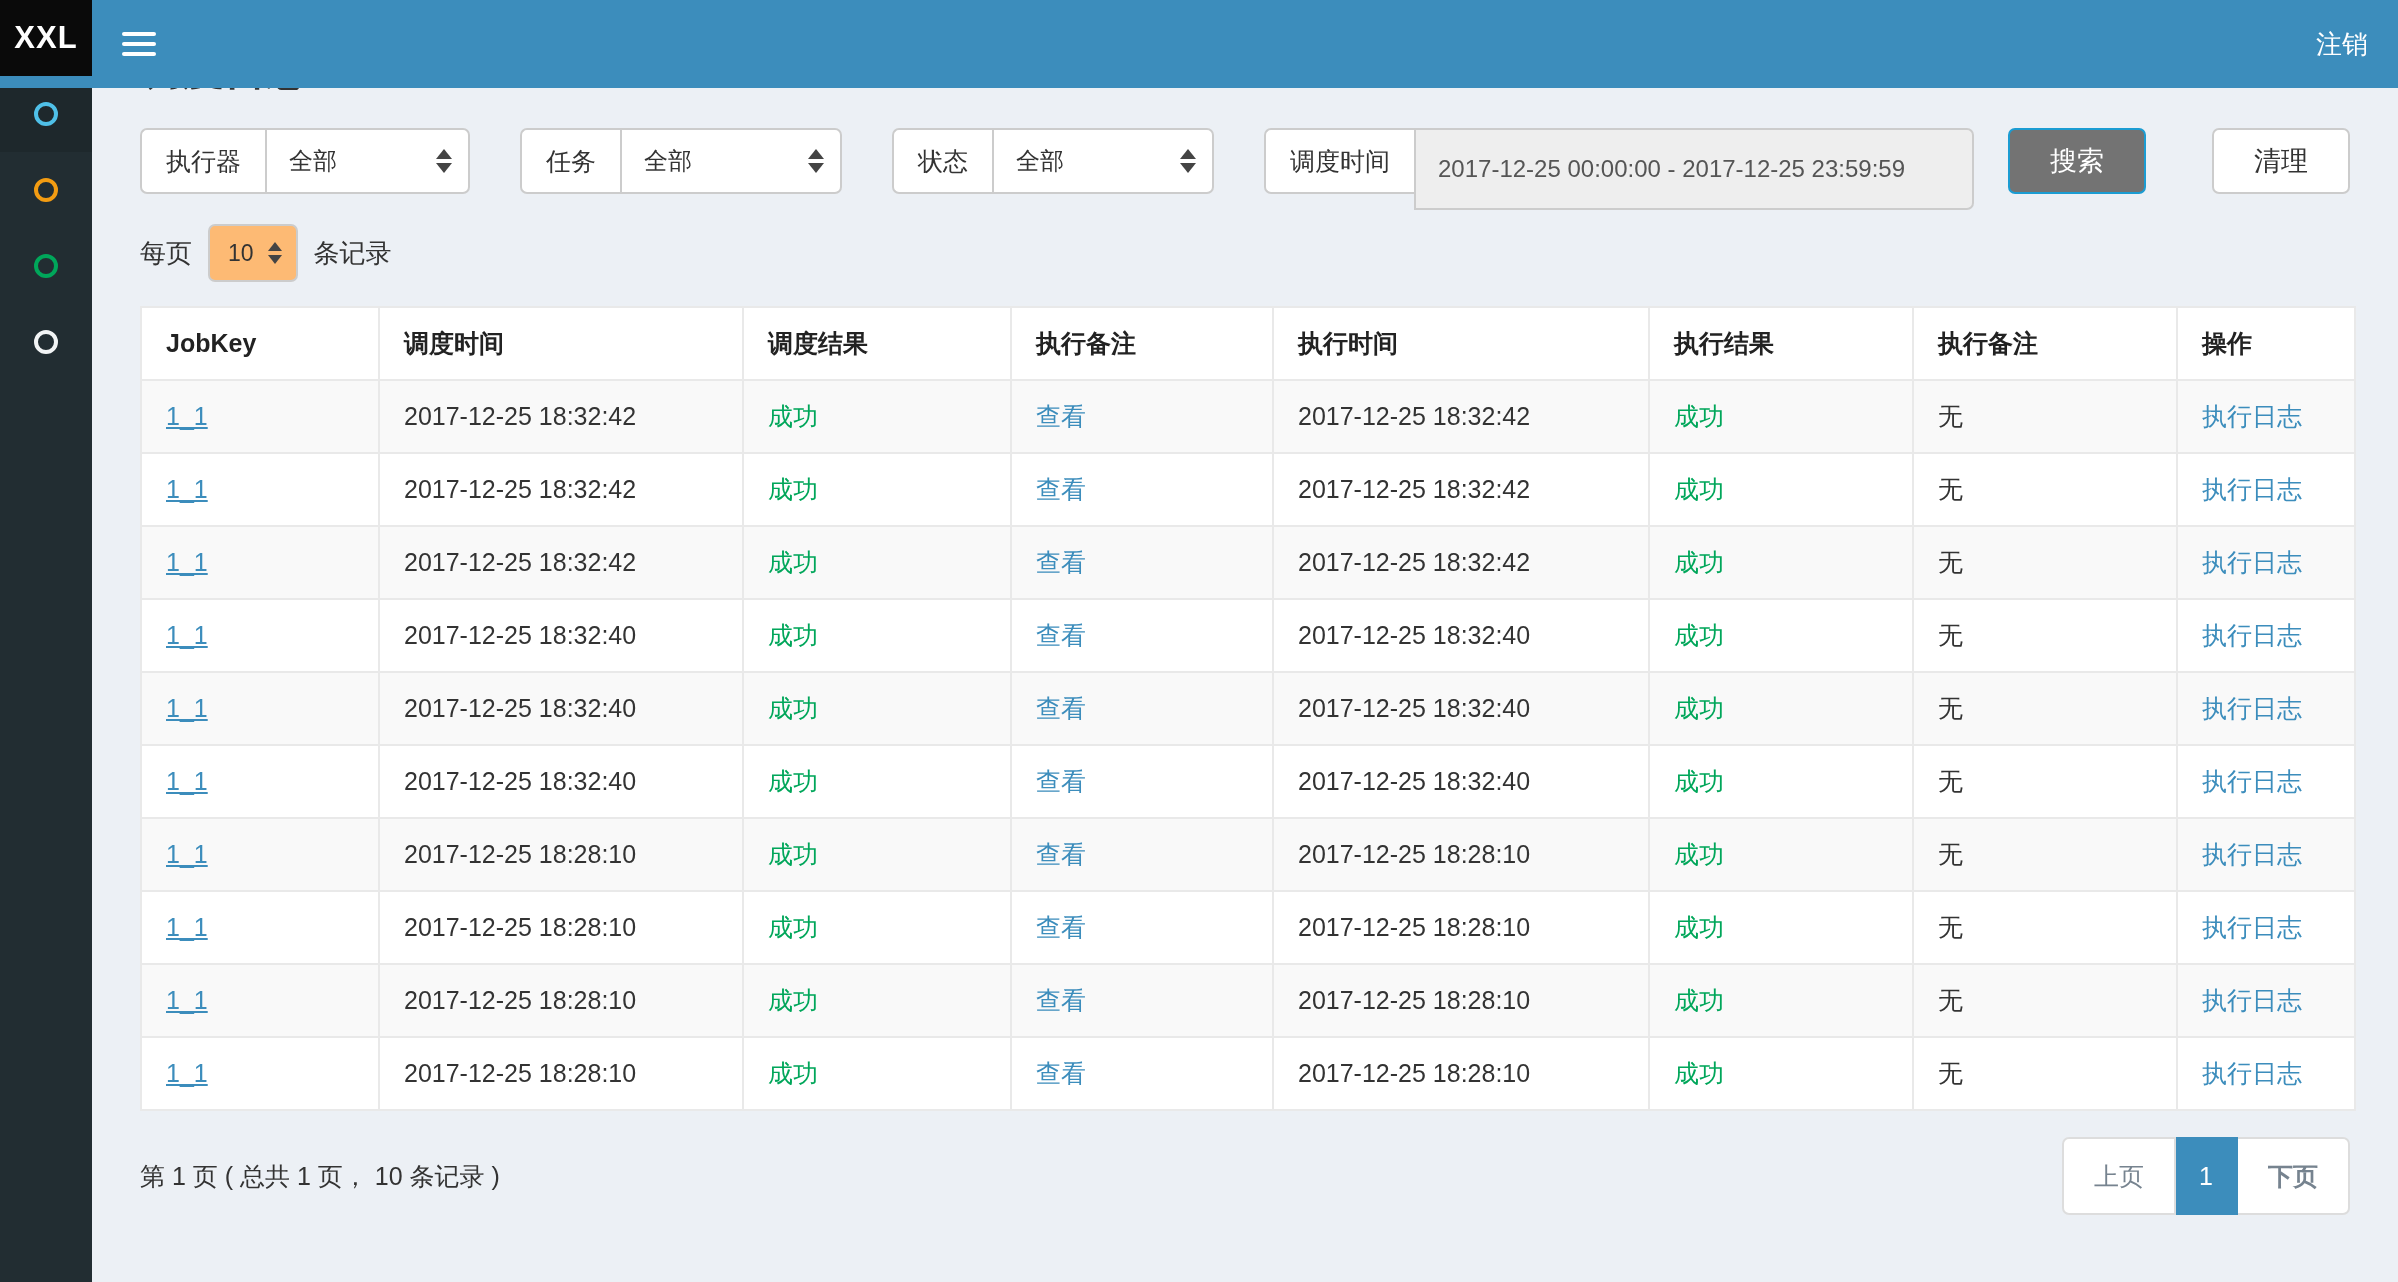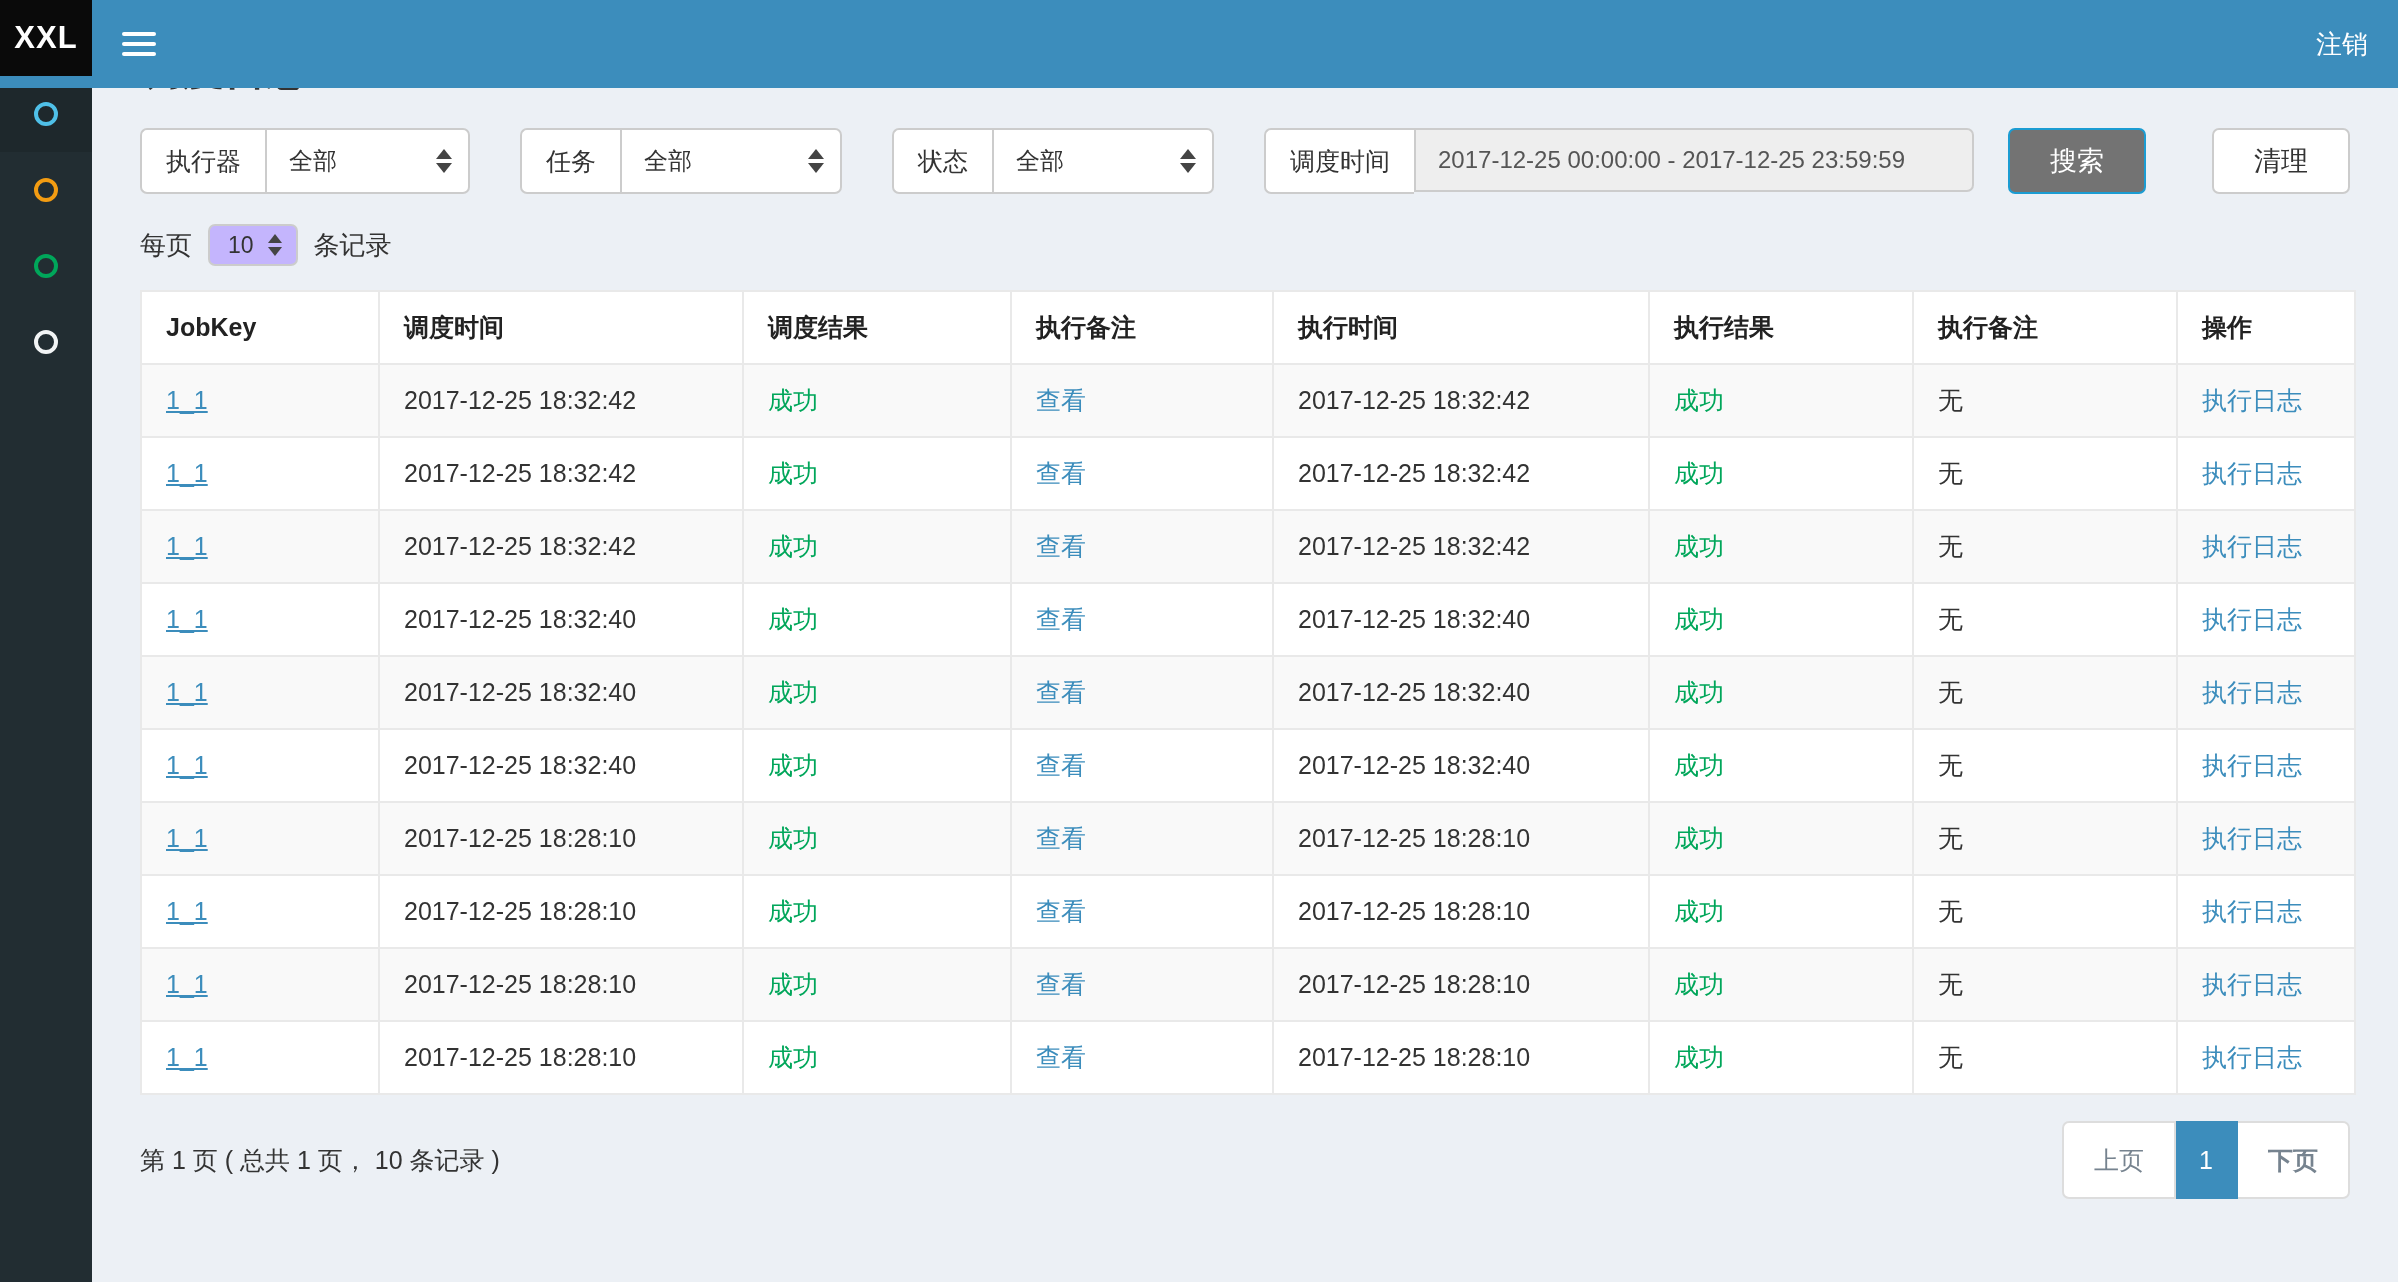--- a/index.html
+++ b/index.html
@@ -37,29 +37,29 @@
   .ig-addon { background:#fff; border:2px solid #ccc; border-right:0; padding:0 24px; display:flex;
               align-items:center; border-radius:7px 0 0 7px; font-size:25px; color:#333; white-space:nowrap; }
   .ig-select { border:2px solid #ccc; border-radius:0 7px 7px 0; background:#fff; display:flex;
                align-items:center; justify-content:space-between; padding:0 16px 0 22px; cursor:pointer; }
   .ig-select.w1 { min-width:205px; }
   .ig-select.w2 { min-width:222px; }
   .spin { display:flex; flex-direction:column; gap:4px; margin-left:20px; }
   .spin .up { width:0; height:0; border-left:8px solid transparent; border-right:8px solid transparent; border-bottom:10px solid #444; }
   .spin .down { width:0; height:0; border-left:8px solid transparent; border-right:8px solid transparent; border-top:10px solid #444; }
   .ig-input { border:2px solid #ccc; border-radius:0 7px 7px 0; background:#eee; color:#555;
-              padding:0 22px; width:560px; font-size:24px; font-family:inherit; height:64px; }
+              padding:0 22px; width:560px; font-size:24px; font-family:inherit; height:82px; }
   .filter-buttons { margin-left:auto; display:flex; gap:66px; }
   .btn { height:66px; border-radius:7px; font-size:27px; font-family:inherit; cursor:pointer; padding:0 40px; }
   .btn-search { background:#737373; border:2px solid #1b9cd2; color:#fff; }
   .btn-clear { background:#fff; border:2px solid #ccc; color:#333; }
 
   
   .page-size { display:flex; align-items:center; gap:16px; margin-bottom:24px; font-size:26px; color:#333; }
-  .ps-select { height:42px; border:2px solid #ccc; border-radius:7px; background:#c4b5fd; display:flex;
+  .ps-select { height:58px; border:2px solid #ccc; border-radius:7px; background:#fdba74; display:flex;
                align-items:center; padding:0 14px 0 18px; cursor:pointer; font-size:23px; }
   .ps-select .spin { margin-left:14px; }
   .ps-select .spin .up { border-left-width:7px; border-right-width:7px; border-bottom-width:9px; }
   .ps-select .spin .down { border-left-width:7px; border-right-width:7px; border-top-width:9px; }
 
   
   table { width:100%; border-collapse:collapse; background:#fff; table-layout:fixed; }
   th, td { border:2px solid #e9e9e9; padding:0 24px; height:73px; text-align:left; font-size:25px;
            overflow:hidden; white-space:nowrap; }
   th { font-weight:700; color:#222; background:#fff; }

